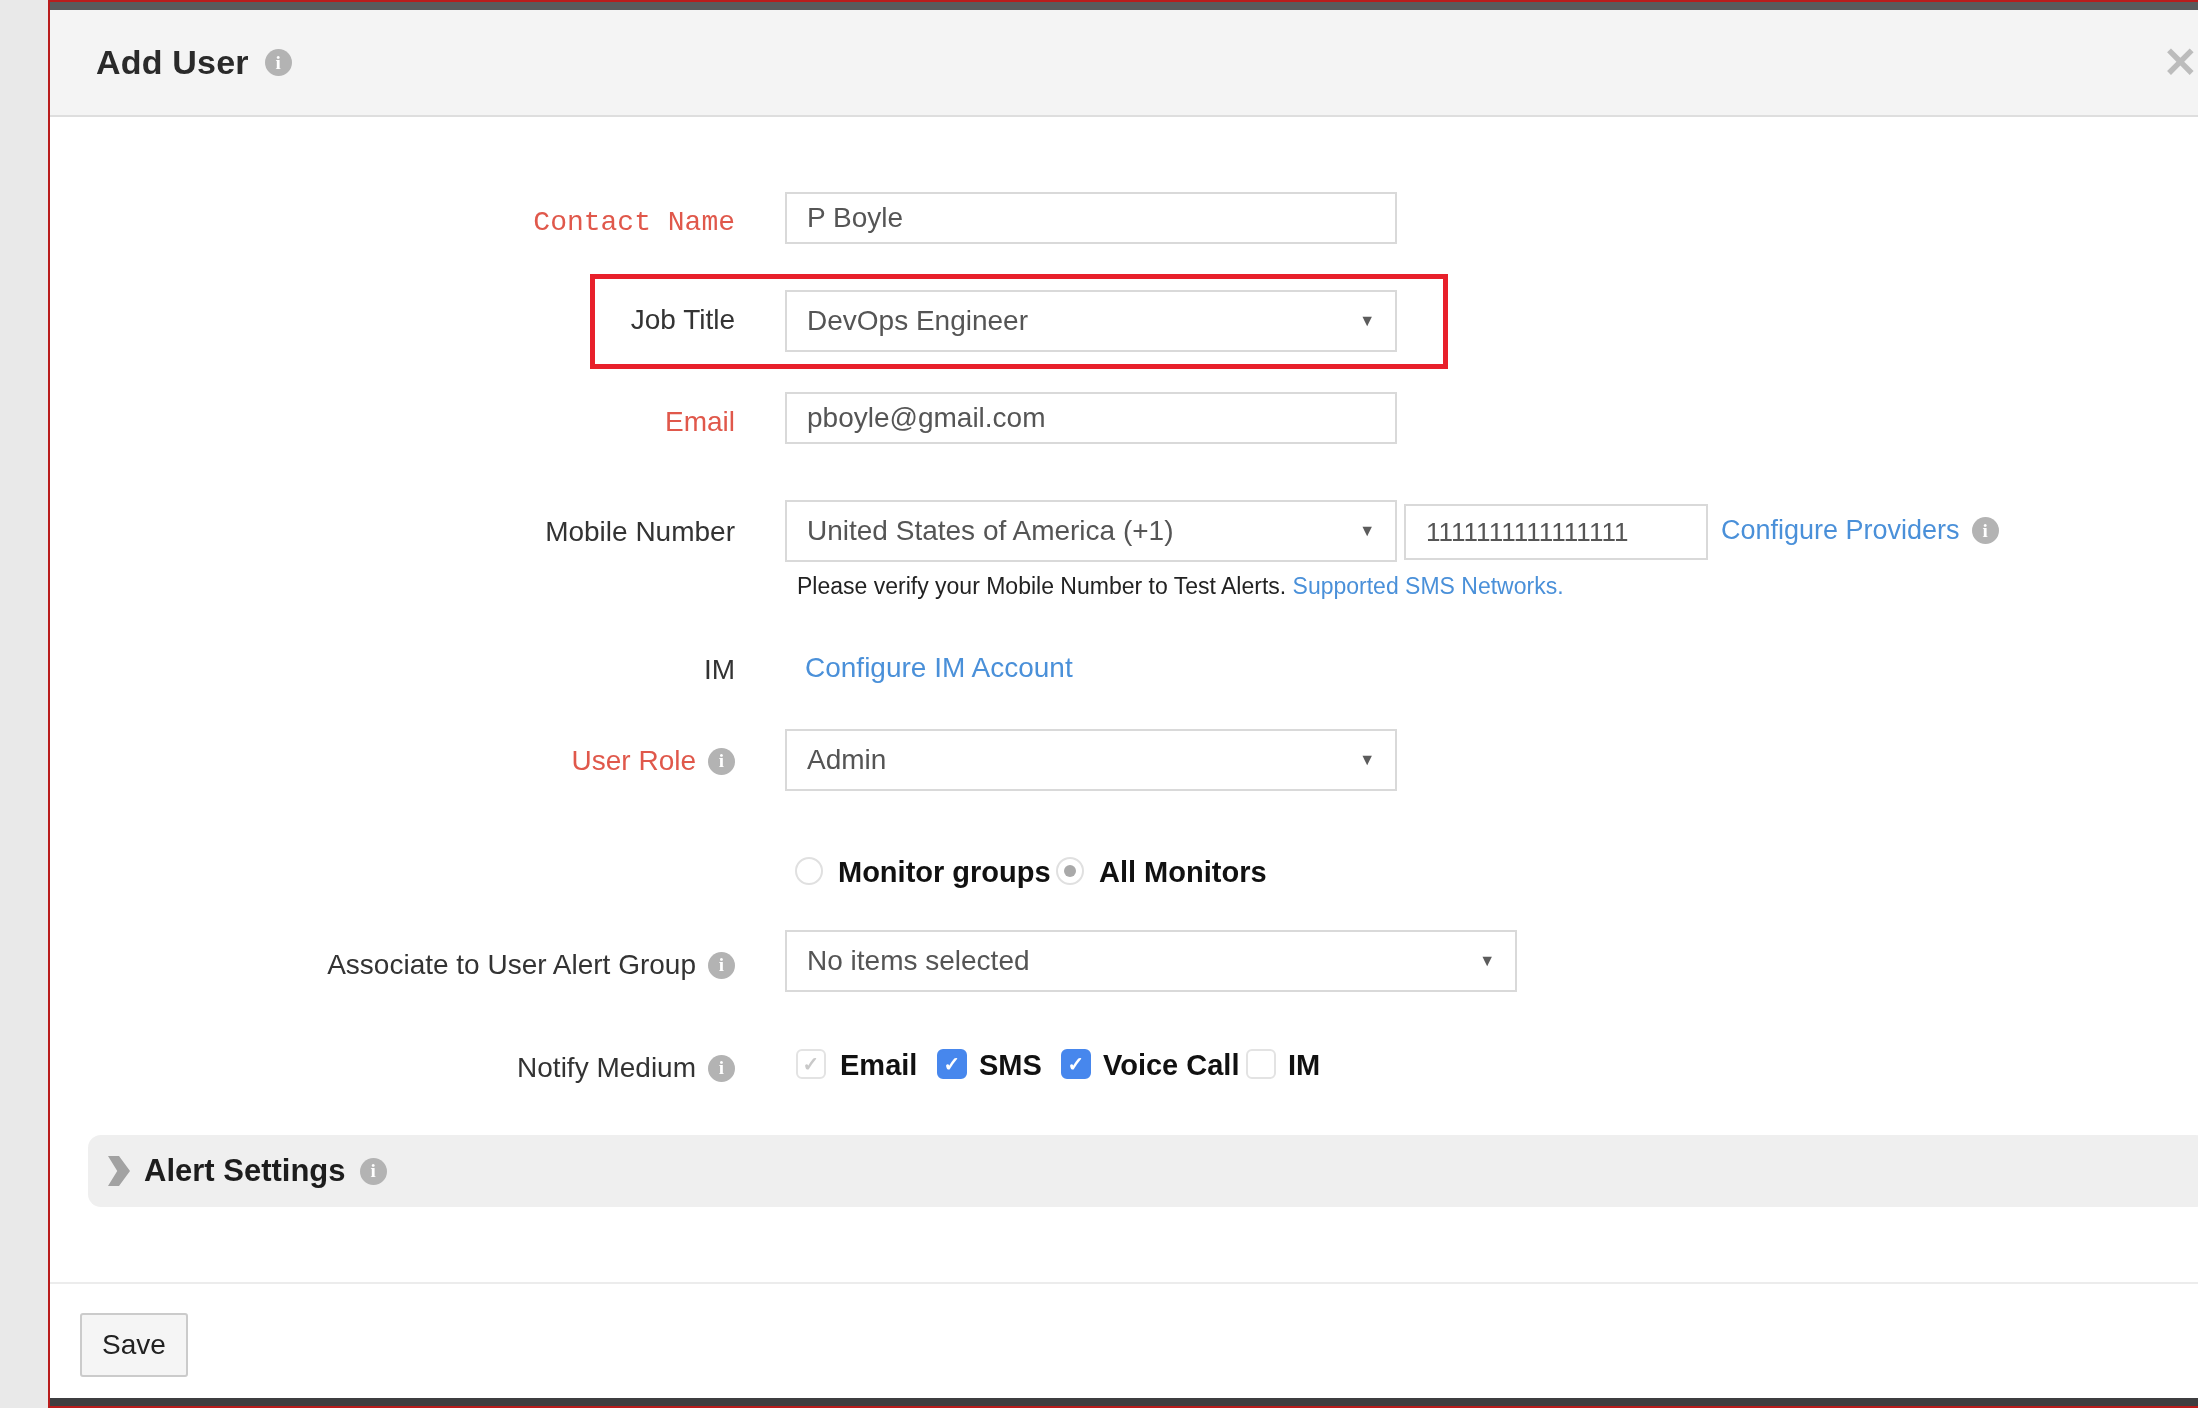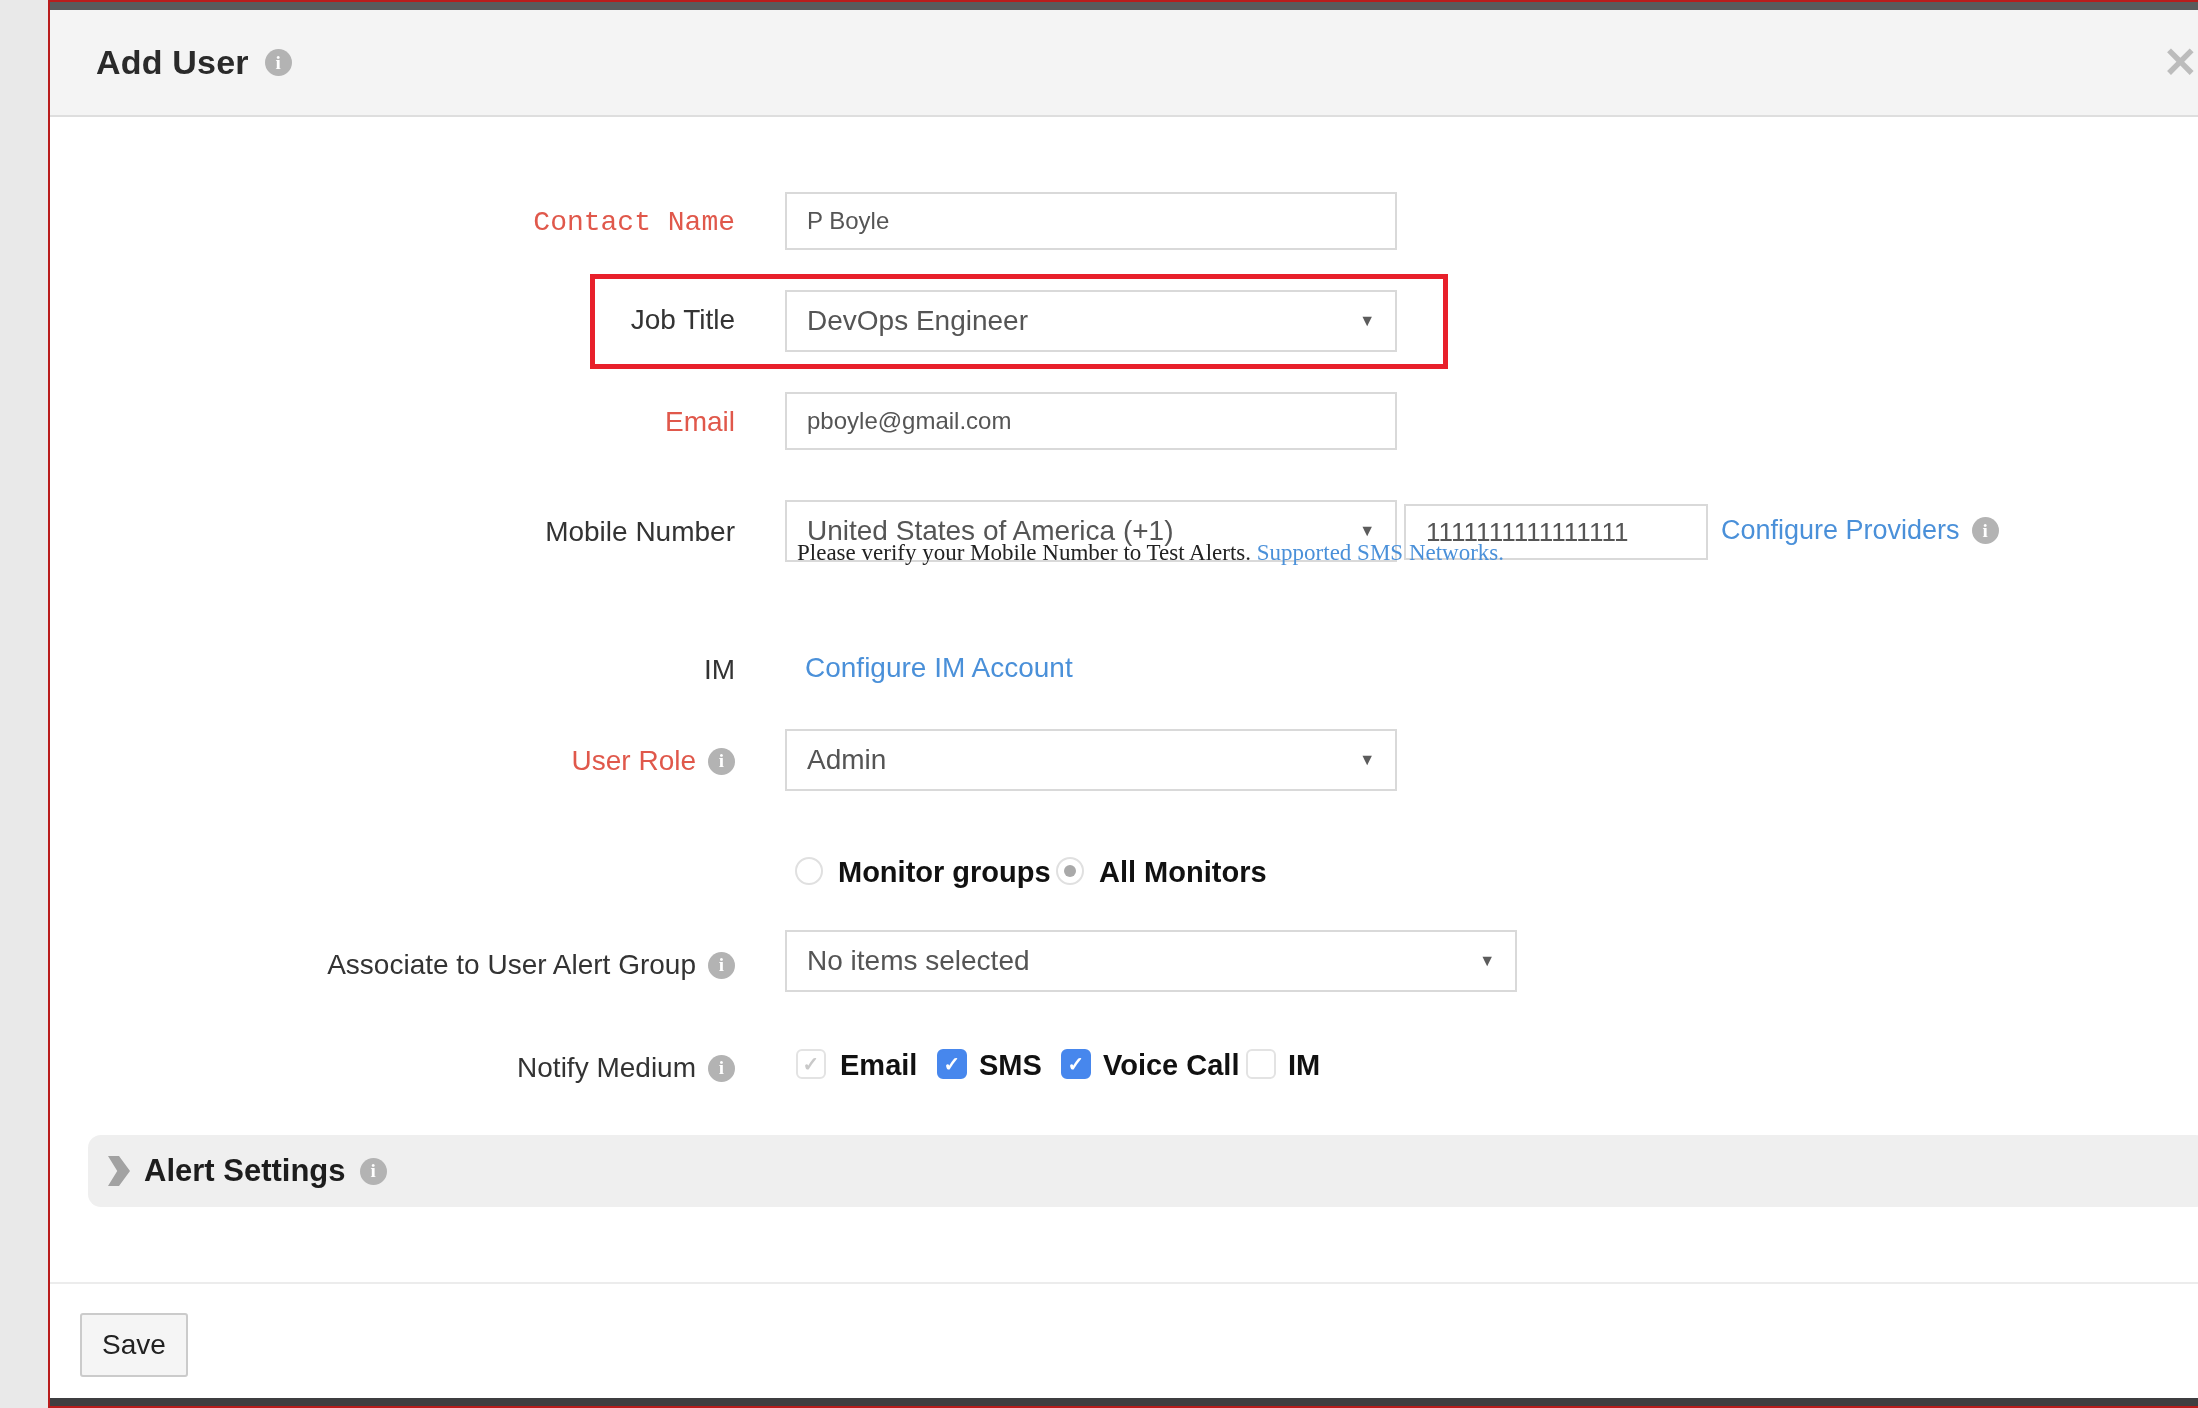--- a/index.html
+++ b/index.html
@@ -30,39 +30,39 @@
   }
   
   .flabel {
     position:absolute; left:0; width:685px; text-align:right;
     font-size:28px; color:#333333; line-height:32px;
     display:flex; justify-content:flex-end; align-items:center; gap:12px;
   }
   .flabel.required { color:#e0584b; }
   
   .tinput {
-    position:absolute; height:58px; border:2px solid #d9d9d9; background:#fff;
-    font-family:"Liberation Sans", sans-serif; font-size:24px; color:#555555;
+    position:absolute; height:52px; border:2px solid #d9d9d9; background:#fff;
+    font-family:"Liberation Sans", sans-serif; font-size:28px; color:#555555;
     padding:0 20px; outline:none;
   }
   .fselect {
     position:absolute; height:62px; border:2px solid #d9d9d9; background:#fff;
     font-size:28px; color:#555555; line-height:58px; padding:0 60px 0 20px;
     cursor:pointer; white-space:nowrap; overflow:hidden;
   }
   .fselect .arrow {
     position:absolute; right:20px; top:50%; transform:translateY(-50%);
     font-size:16px; color:#5c5c5c; line-height:1;
   }
   .highlight-box {
     position:absolute; left:540px; top:272px; width:858px; height:95px;
     border:5px solid #e8202b; pointer-events:none; z-index:5;
   }
   .blue-link { color:#4a90d9; cursor:pointer; text-decoration:none; }
-  .helper { position:absolute; left:747px; top:538px; font-size:23px; color:#222222;font-family:Liberation Serif, serif; }
+  .helper { position:absolute; left:747px; top:571px; font-size:23px; color:#222222; }
   
   .radio {
     position:absolute; width:28px; height:28px; border-radius:50%;
     border:2px solid #e0e0e0; background:#fff; cursor:pointer;
   }
   .radio.selected::after {
     content:""; position:absolute; left:50%; top:50%; transform:translate(-50%,-50%);
     width:12px; height:12px; border-radius:50%; background:#a9a9a9;
   }
   .choice-label { position:absolute; font-size:29px; font-weight:600; color:#111111; line-height:32px; cursor:pointer; }

